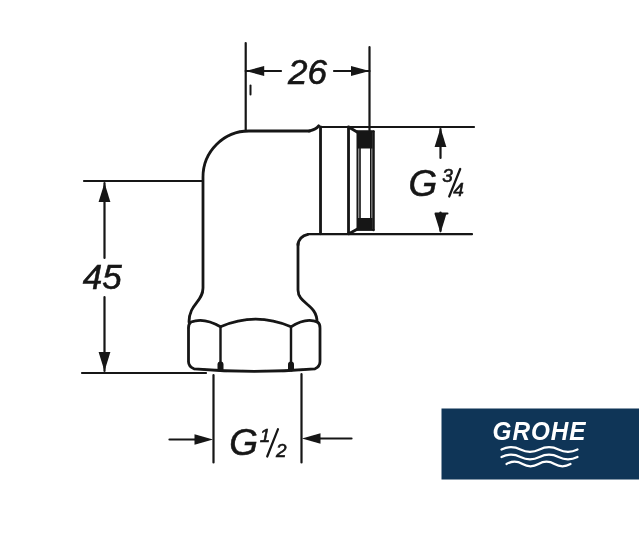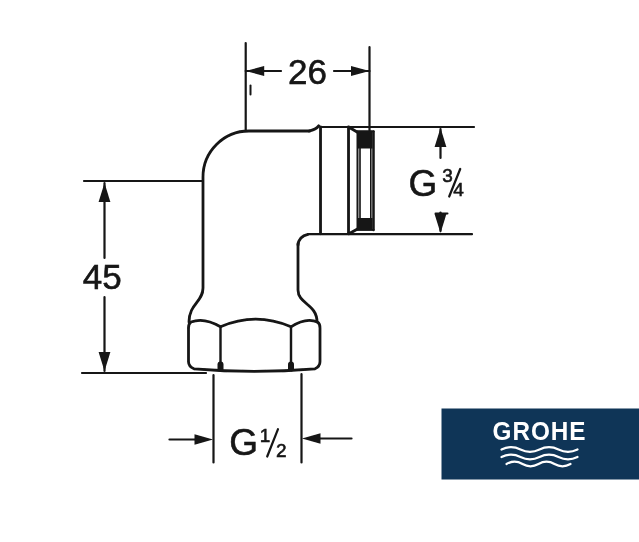--- a/index.html
+++ b/index.html
@@ -1,17 +1,17 @@
 <!DOCTYPE html>
 <html><head>
 <meta charset="utf-8">
 <style>
   html,body{margin:0;padding:0;background:#ffffff;}
   .page{position:relative;width:639px;height:542px;background:#ffffff;overflow:hidden;
-        font-family:"Liberation Sans",sans-serif;}
+        font-family:"Liberation Sans",sans-serif;font-style:italic;}
   .page svg{position:absolute;left:0;top:0;}
   .dim-text,.g-text,.frac-text{fill:#141414;stroke:#141414;stroke-width:0.55;}
   .dim-text{font-size:35px;}
   .g-text{font-size:37px;}
   .frac-text{font-size:19px;}
   .logo-text{font-weight:bold;font-size:25px;letter-spacing:1px;}
 </style>
 </head>
 <body>
 

